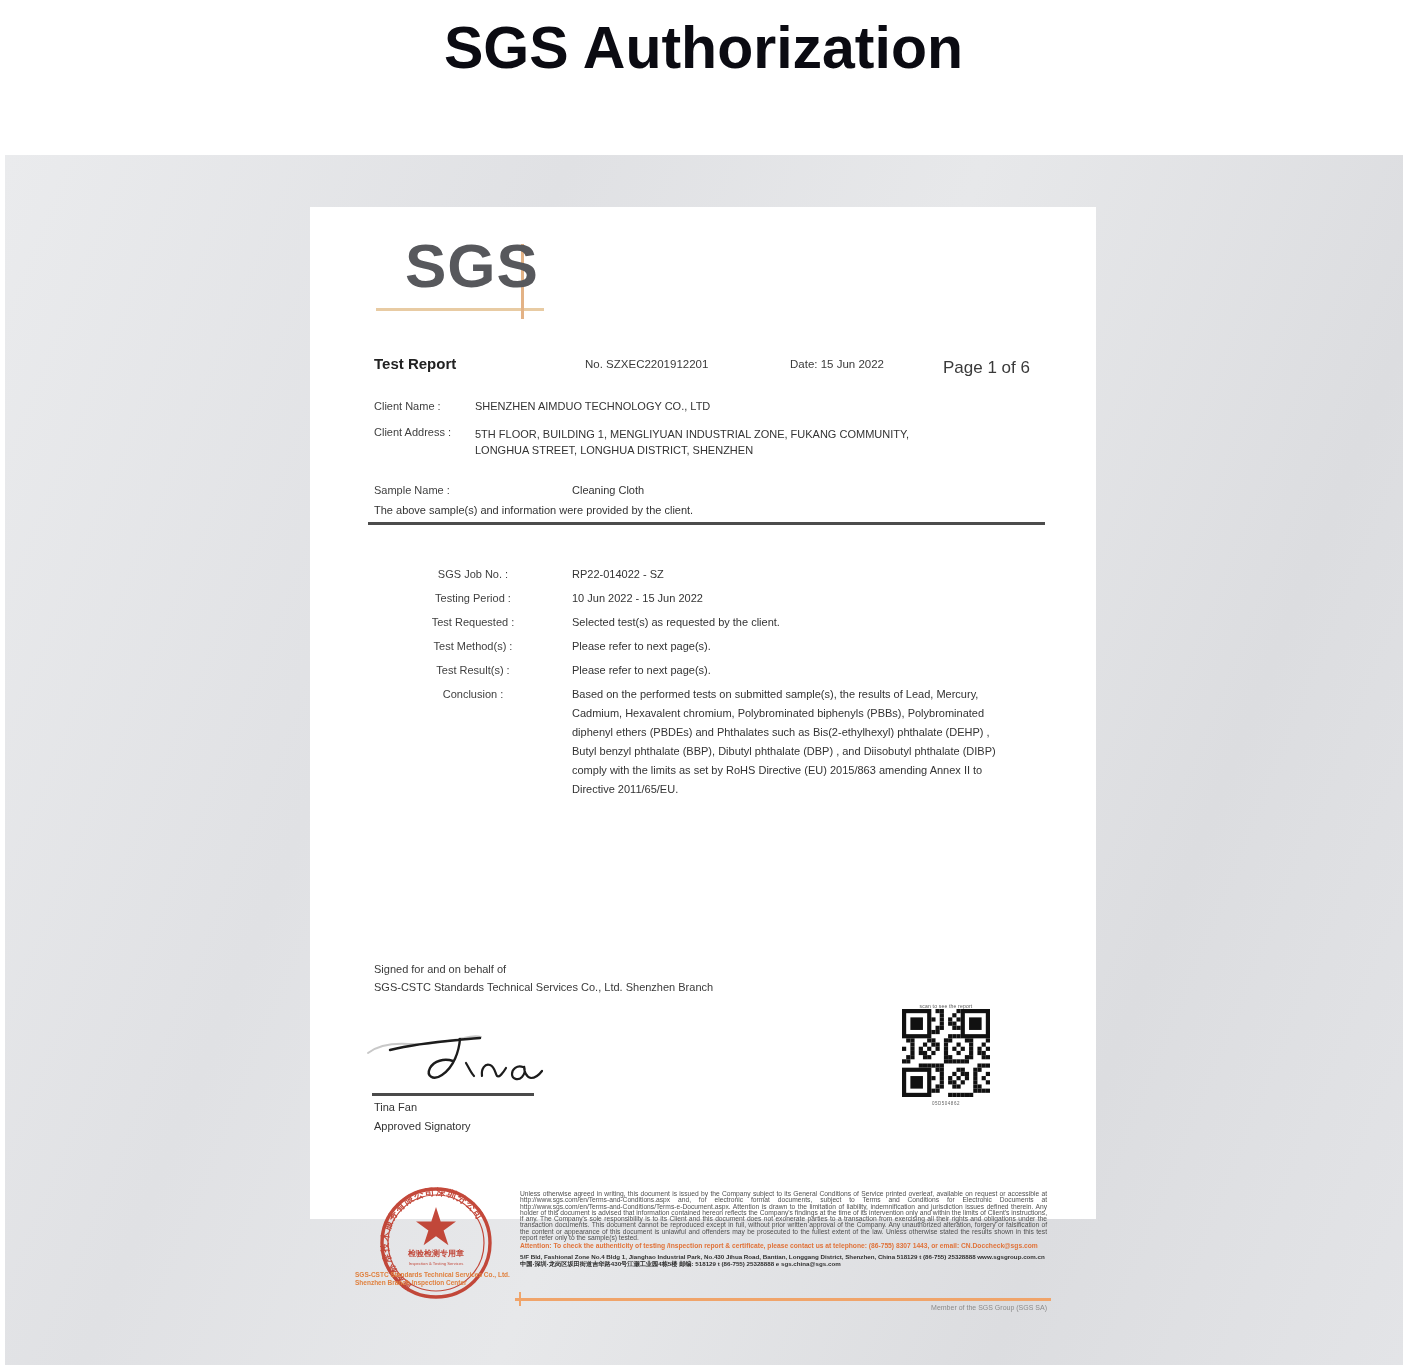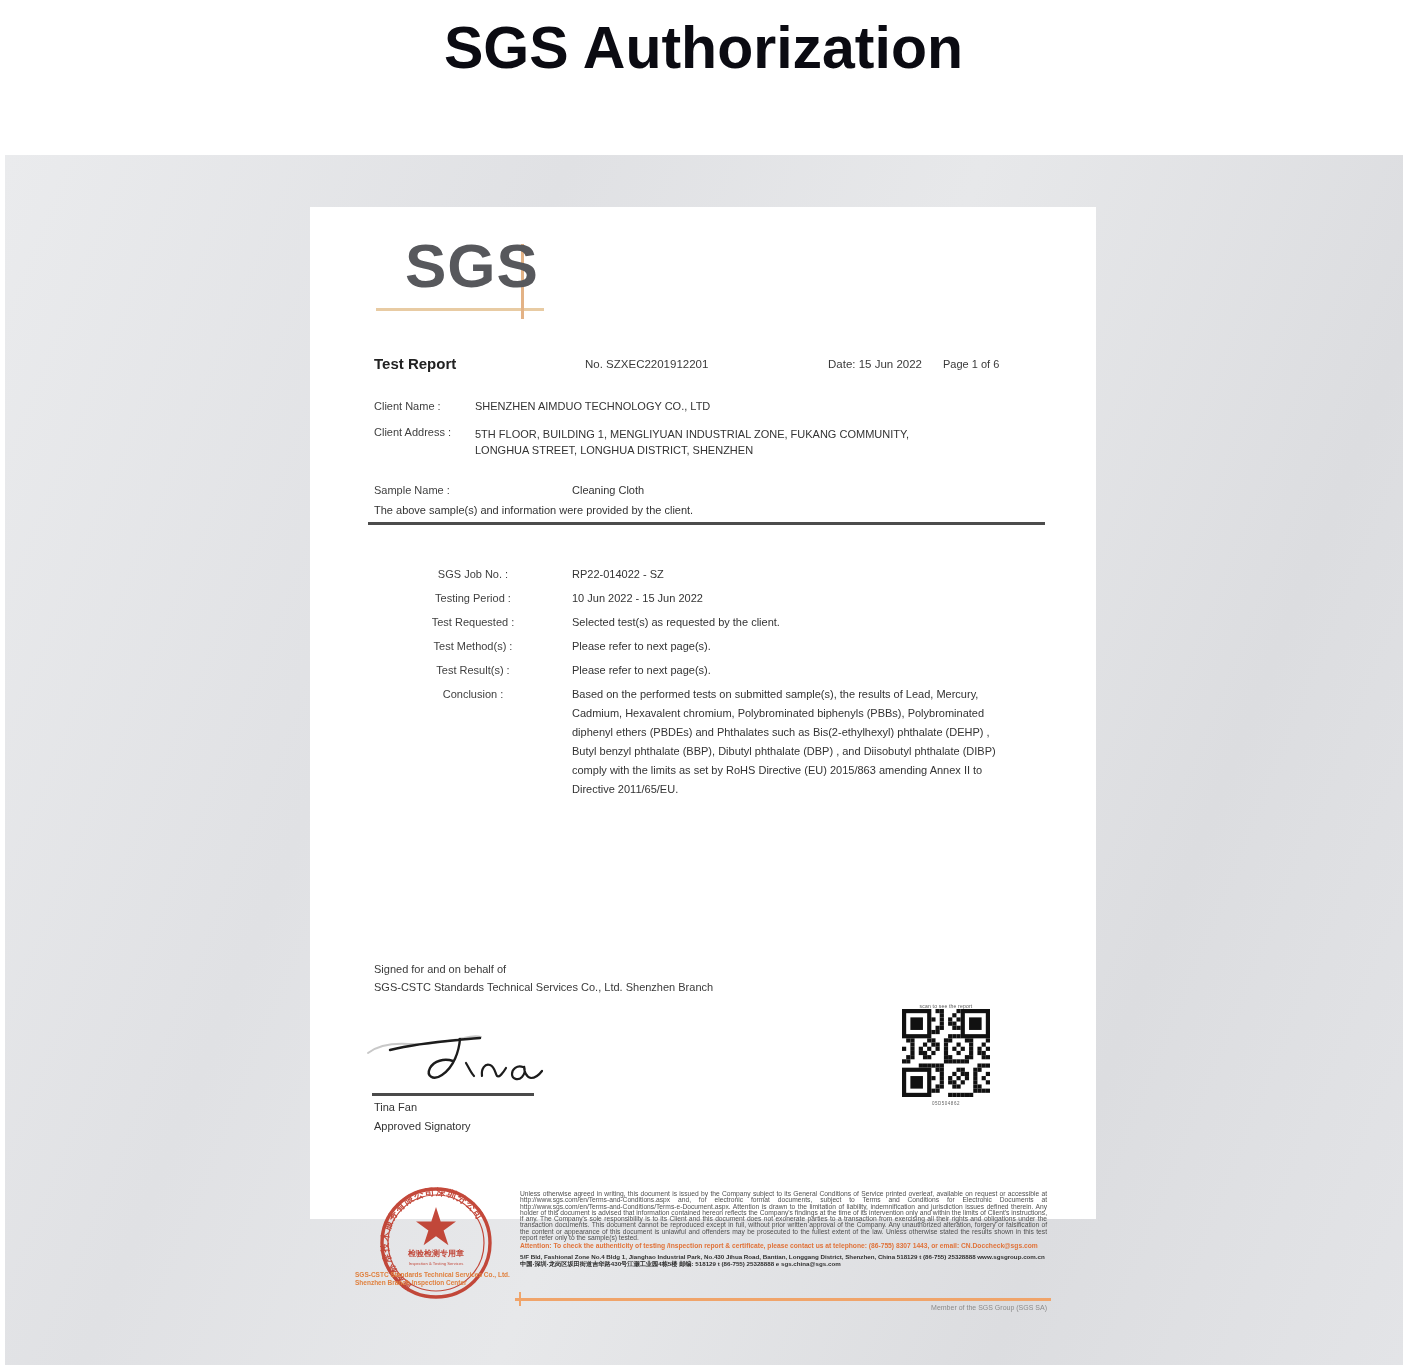--- a/index.html
+++ b/index.html
@@ -21,22 +21,22 @@
     background:#ffffff;color:#3e3e3e;
   }
   .abs{position:absolute;}
   
   .logo-text{left:95px;top:28px;font-size:62px;font-weight:800;color:#57585c;letter-spacing:1px;line-height:1;}
   .logo-hline{left:66px;top:101px;width:168px;height:3px;background:#e8cba3;}
   .logo-vline{left:211px;top:37px;width:3px;height:75px;background:#e3b285;}
   
   .hdr-report{left:64px;top:148px;font-size:15px;font-weight:700;color:#222;}
   .hdr-no{left:275px;top:151px;font-size:11.5px;color:#3a3a3a;}
-  .hdr-date{left:480px;top:151px;font-size:11.5px;color:#3a3a3a;margin-left:38px;}
-  .hdr-page{left:633px;top:151px;font-size:11px;color:#3a3a3a;text-align:right;}
+  .hdr-date{left:480px;top:151px;font-size:11.5px;color:#3a3a3a;}
+  .hdr-page{left:633px;top:151px;font-size:17px;color:#3a3a3a;text-align:right;}
   
   .lbl{color:#3f3f3f;font-size:11px;}
   .val{color:#333;font-size:11px;}
   .client-name-label{left:64px;top:193px;}
   .client-name{left:165px;top:193px;}
   .client-addr-label{left:64px;top:219px;}
   .client-addr{left:165px;top:219px;width:540px;line-height:16px;}
   
   .sample-label{left:64px;top:277px;}
   .sample-value{left:262px;top:277px;}

